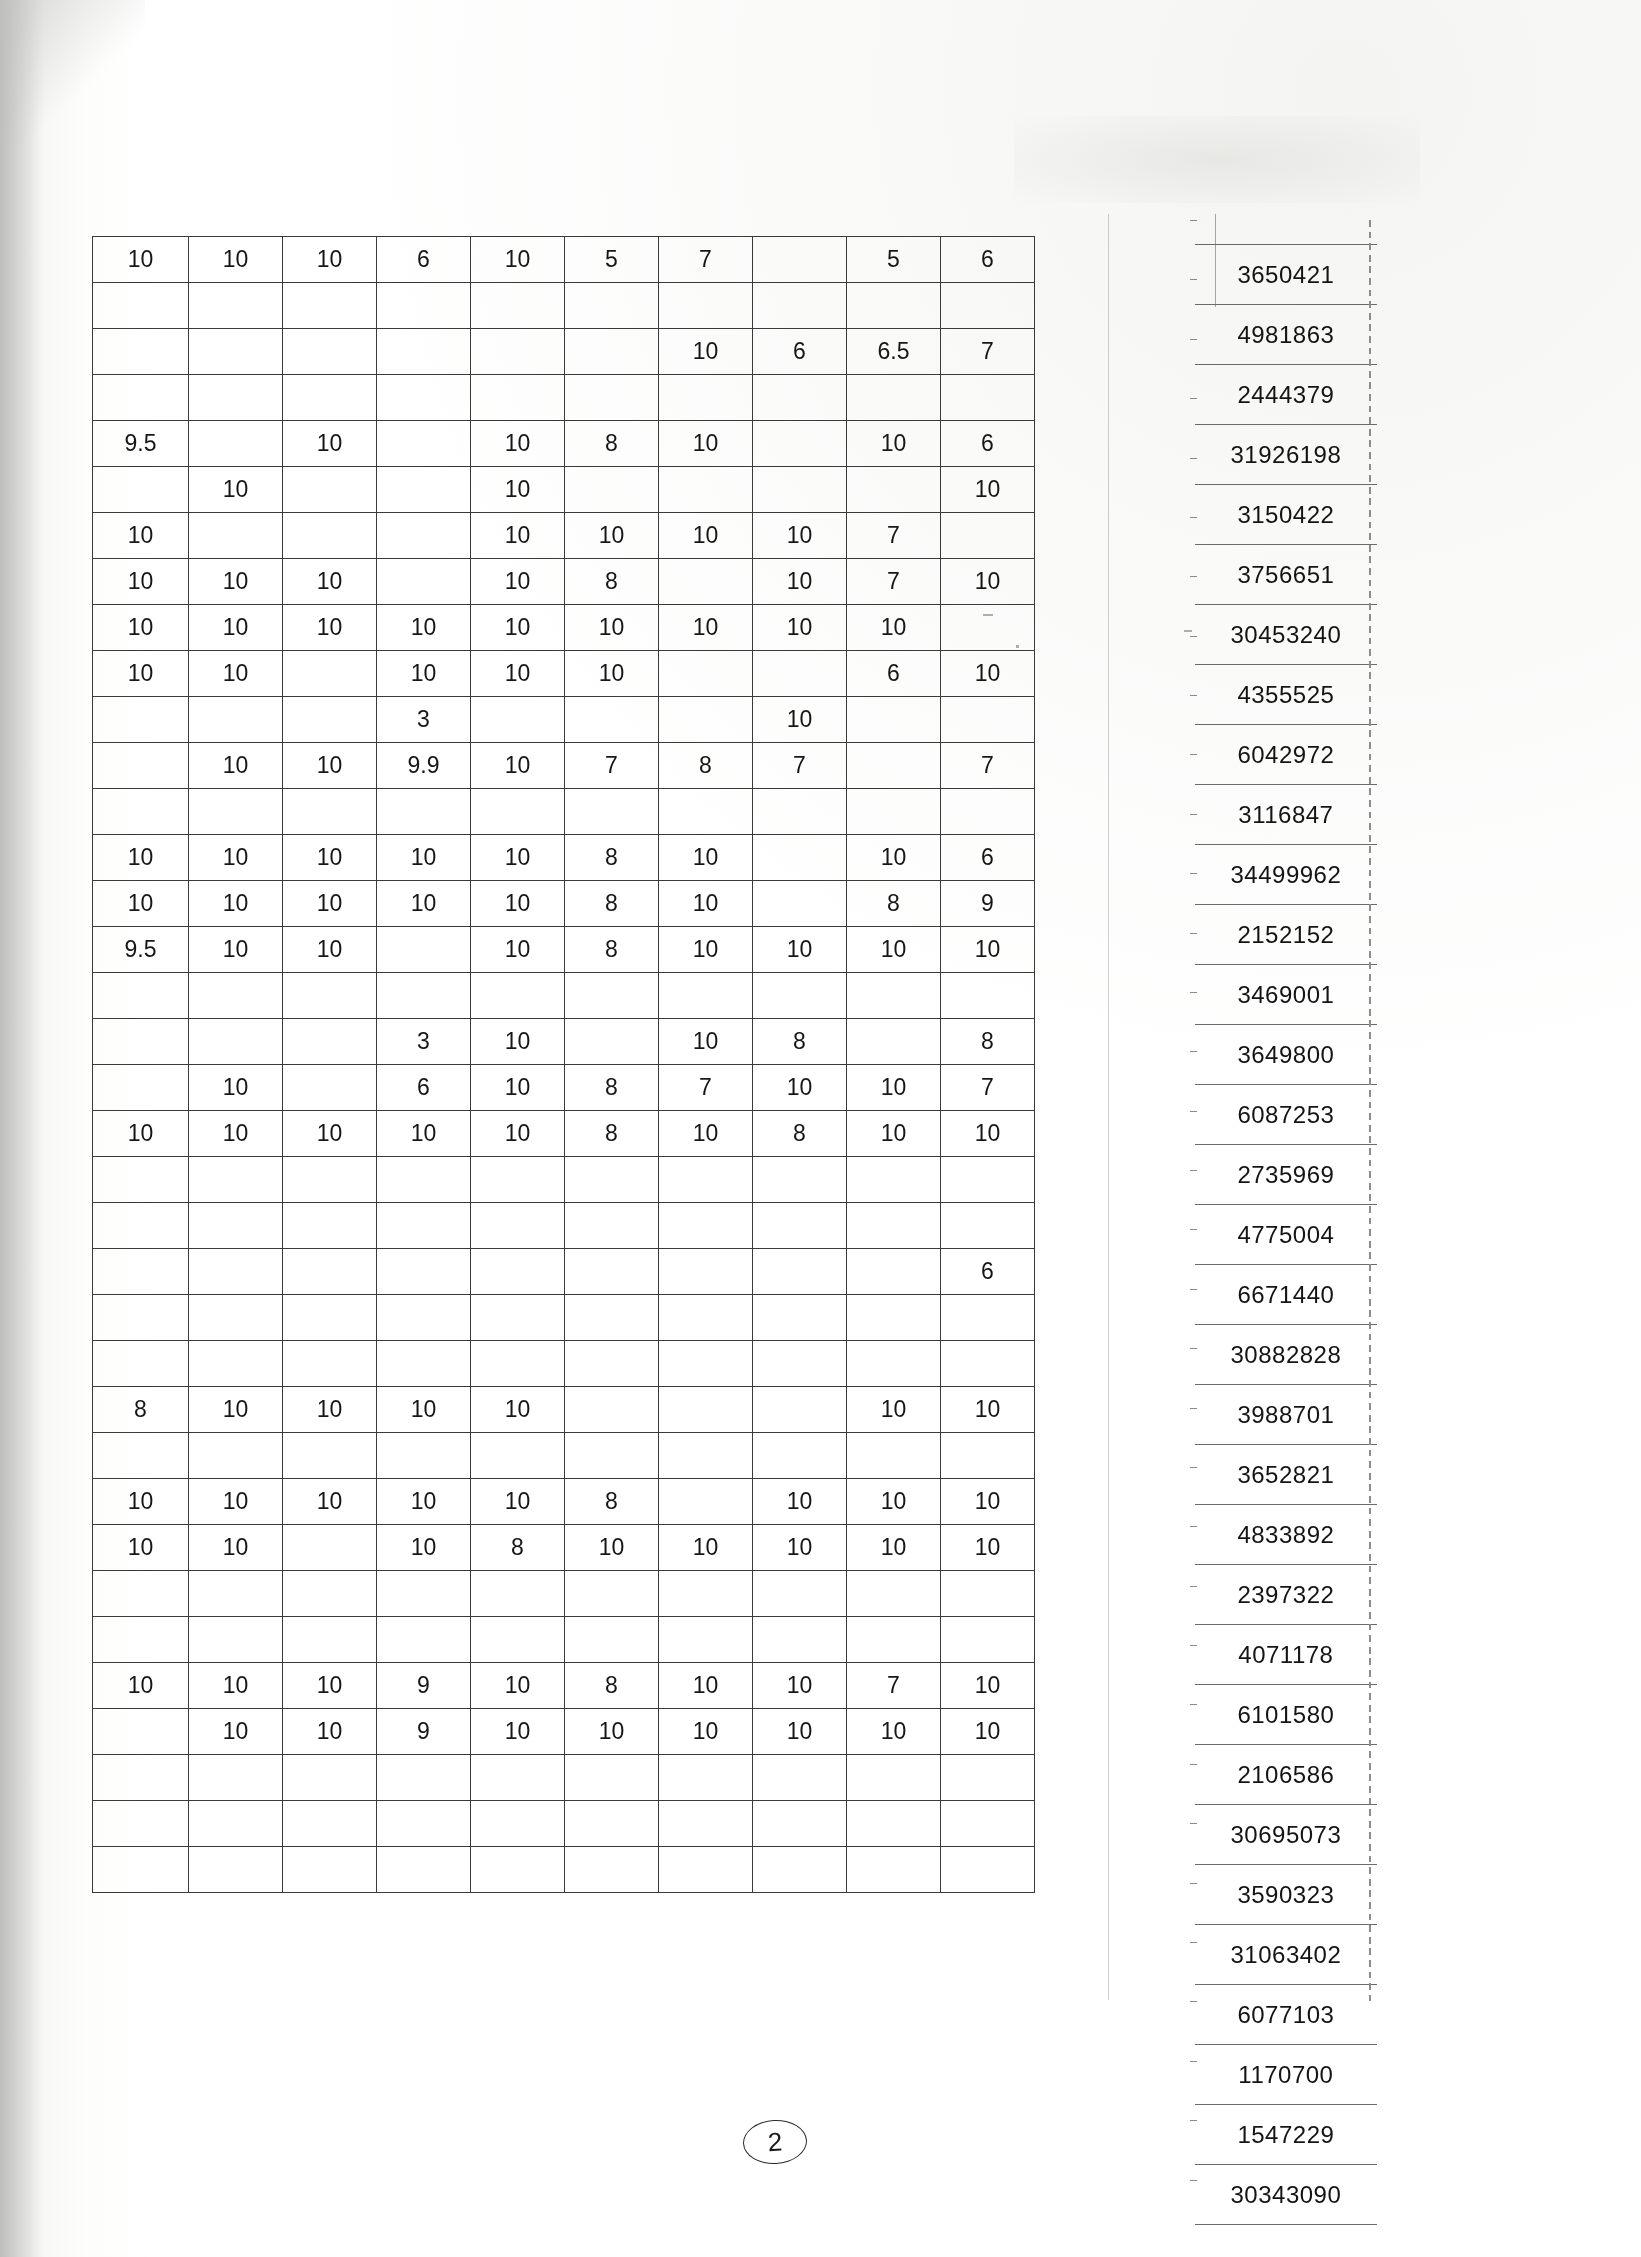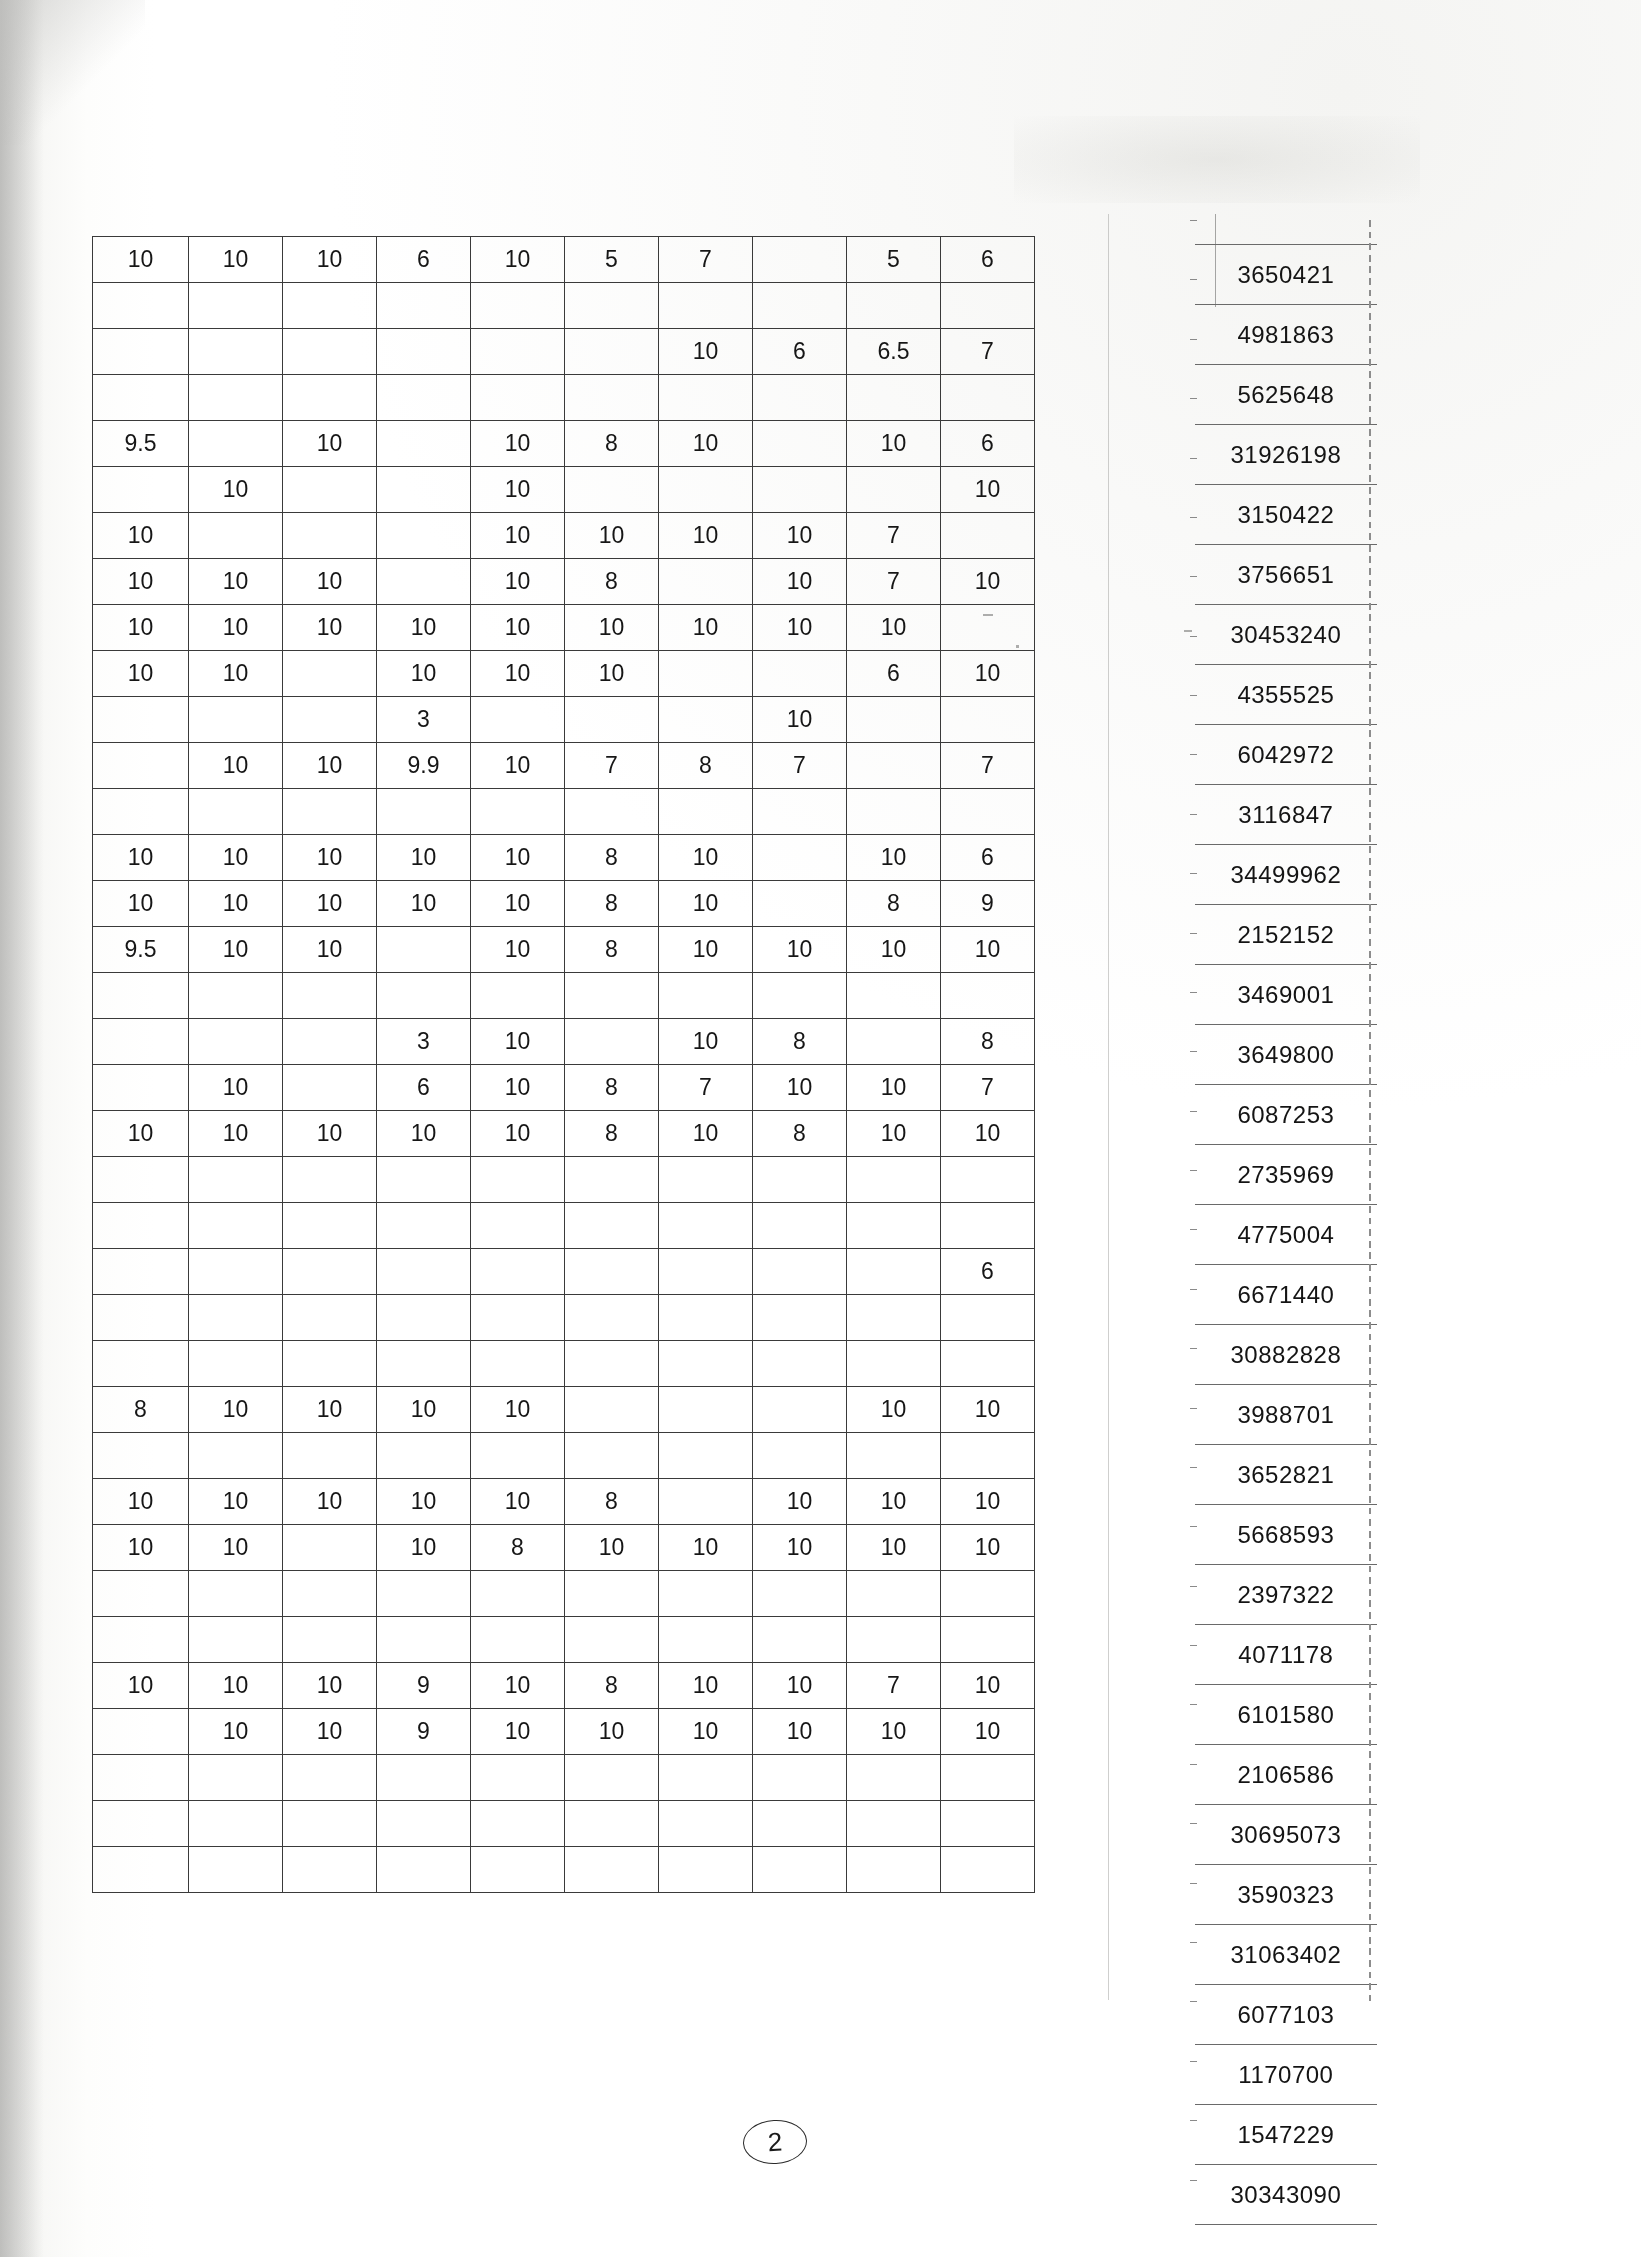--- a/index.html
+++ b/index.html
@@ -643,21 +643,21 @@
     </div>
   <table class="id-table" id="id-table">
     <tbody>
         <tr>
           <td>3650421</td>
         </tr>
         <tr>
           <td>4981863</td>
         </tr>
         <tr>
-          <td>5625648</td>
+          <td>2444379</td>
         </tr>
         <tr>
           <td>31926198</td>
         </tr>
         <tr>
           <td>3150422</td>
         </tr>
         <tr>
           <td>3756651</td>
         </tr>
@@ -700,21 +700,21 @@
         <tr>
           <td>30882828</td>
         </tr>
         <tr>
           <td>3988701</td>
         </tr>
         <tr>
           <td>3652821</td>
         </tr>
         <tr>
-          <td>5668593</td>
+          <td>4833892</td>
         </tr>
         <tr>
           <td>2397322</td>
         </tr>
         <tr>
           <td>4071178</td>
         </tr>
         <tr>
           <td>6101580</td>
         </tr>

